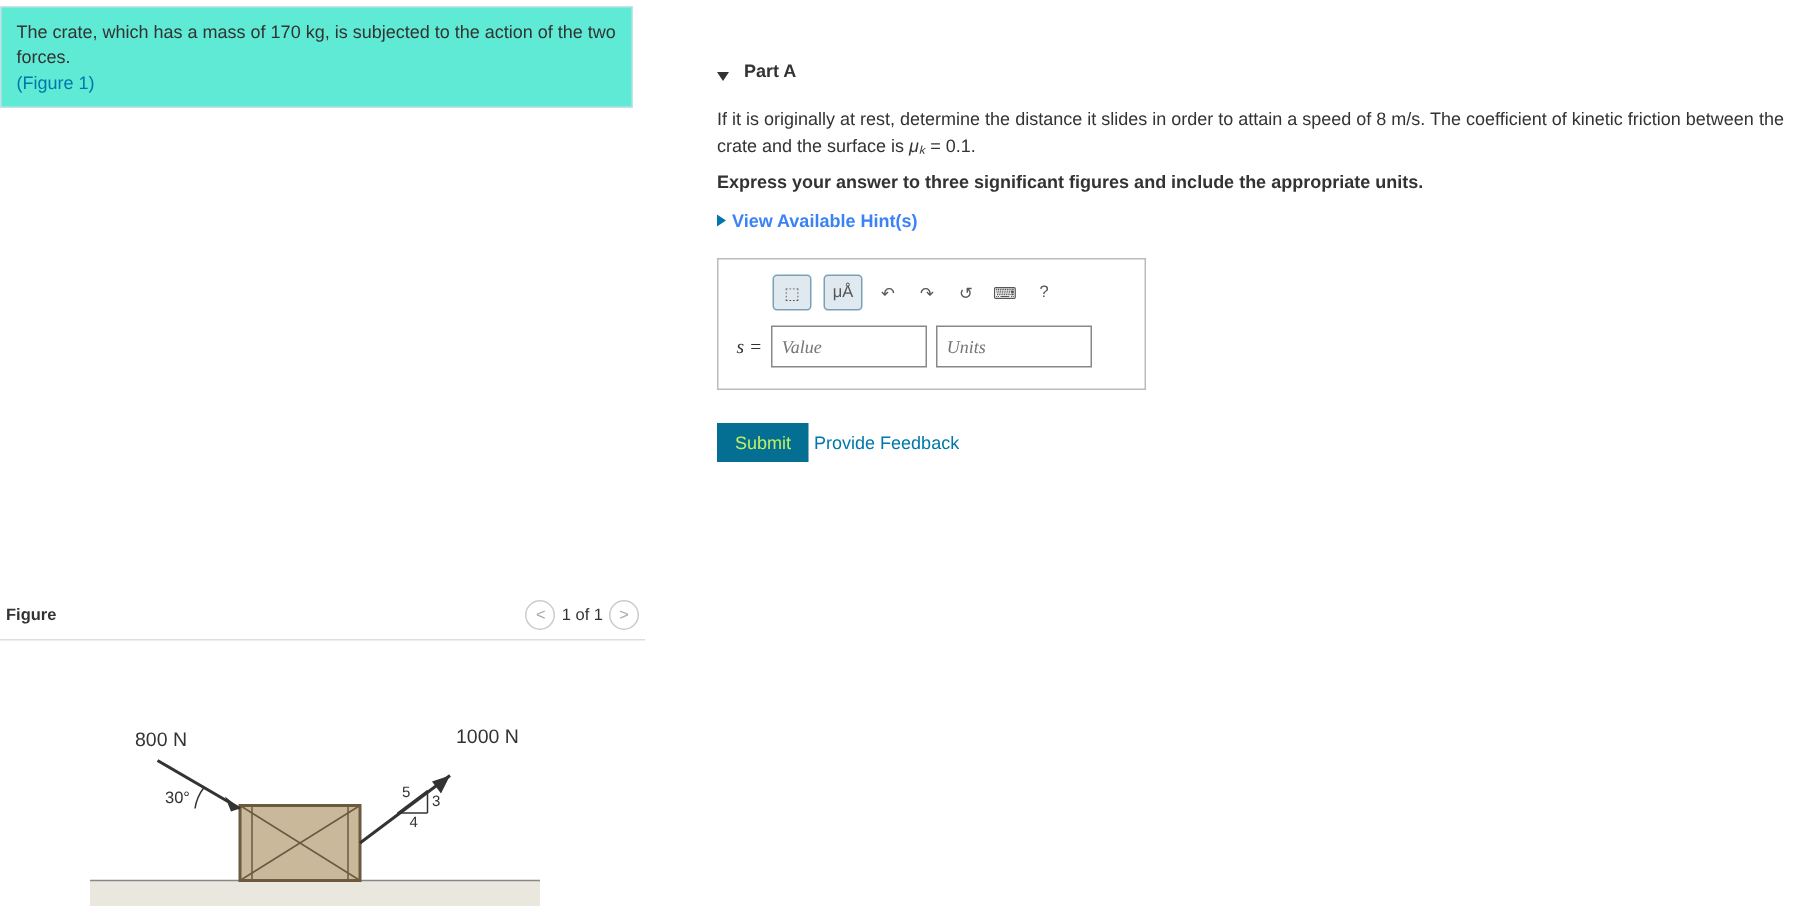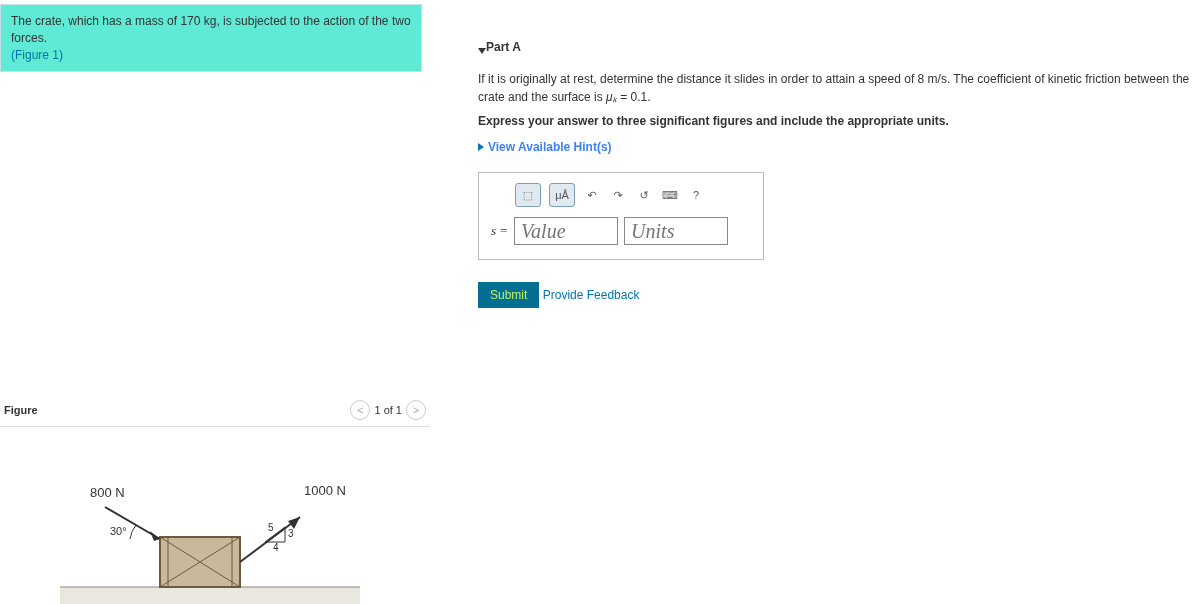--- a/index.html
+++ b/index.html
@@ -25,20 +25,21 @@
   .problem-box .fig-link { color: #0077aa; }
   .right-col {
     position: absolute;
     left: 478px;
     top: 40px;
     width: 720px;
   }
   .part-header {
     display: flex;
     align-items: flex-end;
+    gap: 10px;
     font-weight: bold;
     margin-bottom: 16px;
   }
   .caret-down {
     width: 0; height: 0;
     border-left: 4px solid transparent;
     border-right: 4px solid transparent;
     border-top: 6px solid #333;
   }
   .qtext { line-height: 1.5; margin-bottom: 6px; }
@@ -90,21 +91,21 @@
     align-items: center;
     gap: 6px;
   }
   .var-label { font-style: italic; font-family: 'Times New Roman', serif; font-size:13px;}
   .txt-input {
     border: 1px solid #888;
     height: 26px;
     padding: 0 6px;
     font-family: 'Times New Roman', serif;
     font-style: italic;
-    font-size: 20px;
+    font-size: 12px;
     color: #999;
   }
   .txt-input.value { width: 90px; }
   .txt-input.units { width: 90px; }
   .submit-btn {
     background: #046e93;
     color: #bef264;
     border: none;
     padding: 6px 12px;
     margin-top: 16px;

